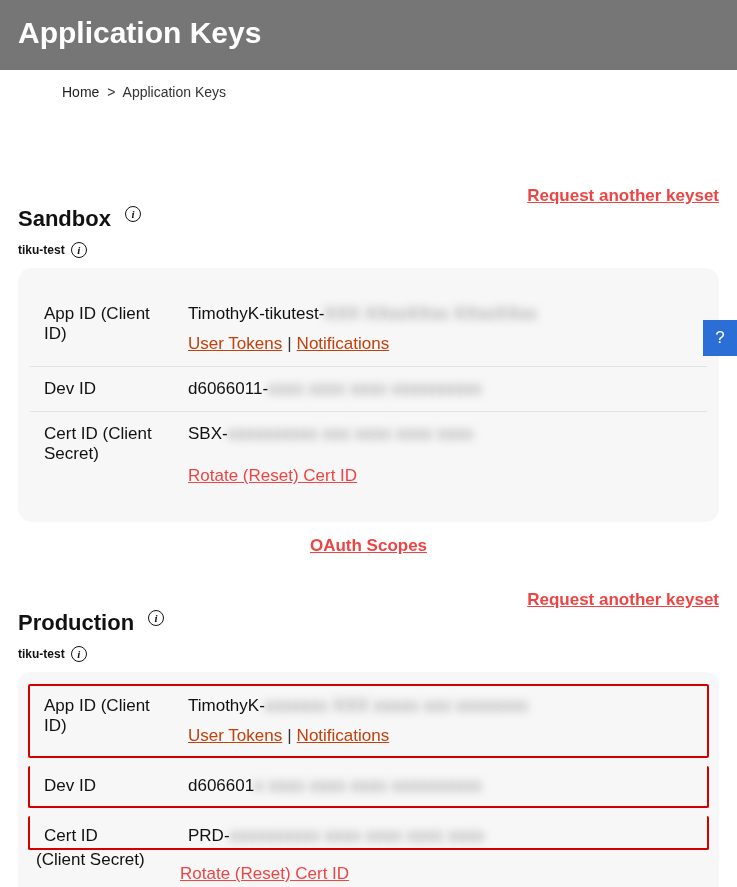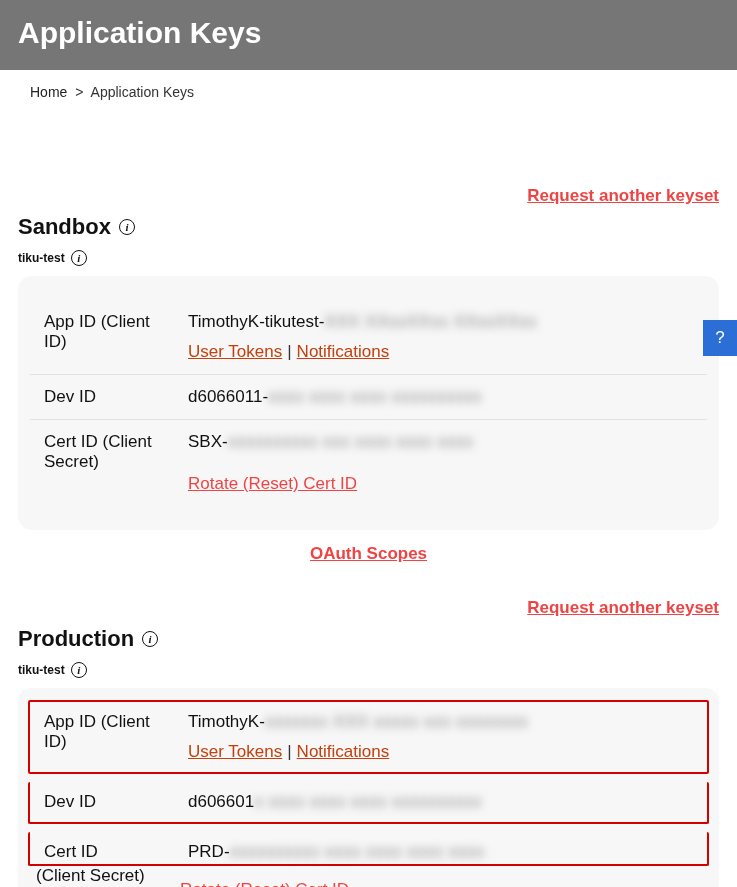--- a/index.html
+++ b/index.html
@@ -10,41 +10,42 @@
       width: 737px;
       position: relative;
     }
     .header {
       background: #767676;
       color: #fff;
       padding: 16px 18px 20px;
     }
     .header h1 { font-size: 30px; font-weight: 700; }
     .breadcrumb {
-      padding: 14px 30px;
+      padding: 14px 18px;
       font-size: 14px;
       color: #333;
+      margin-left: 44px;
     }
     .breadcrumb a { color: #222; text-decoration: none; cursor: pointer; }
     .content { padding: 0 18px; }
     .section-head {
       display: flex;
       justify-content: space-between;
       align-items: flex-end;
       margin-top: 72px;
     }
     .section-head.prod { margin-top: 34px; }
     .request-link {
       color: #ef4444;
       font-size: 17px;
       font-weight: 600;
       text-decoration: underline;
       cursor: pointer;
     }
-    .env-title-row { display: flex; align-items: center; gap: 8px; margin-top: 8px; }
+    .env-title-row { display: flex; gap: 14px; }
     .env-title { font-size: 22px; font-weight: 700; }
     .app-name-row { display: flex; align-items: center; gap: 6px; margin-top: 10px; }
     .app-name { font-size: 12px; font-weight: 700; }
     .info-icon {
       display: inline-flex;
       align-items: center;
       justify-content: center;
       width: 16px; height: 16px;
       border: 1.5px solid #111;
       border-radius: 50%;

